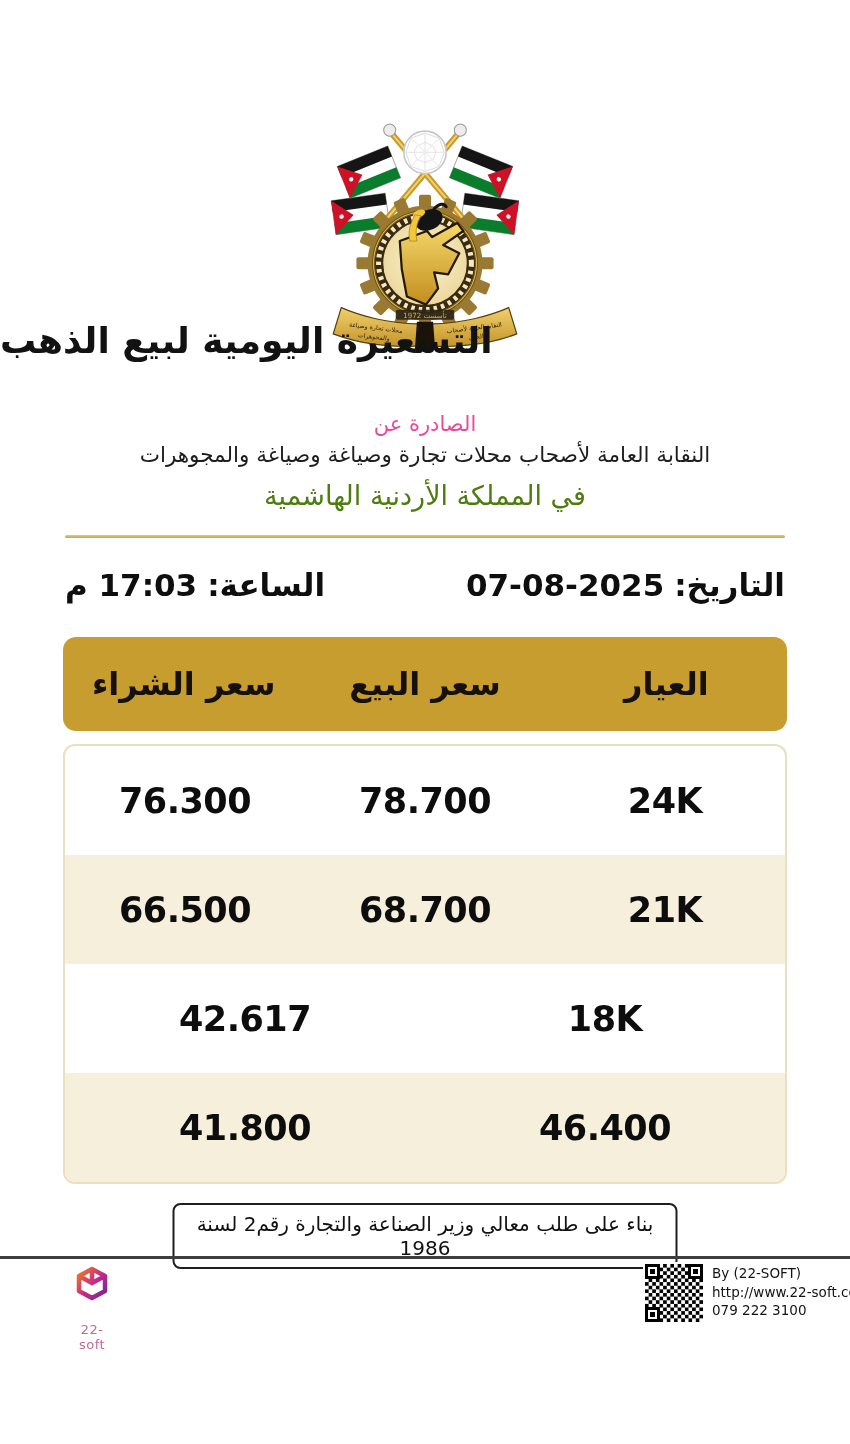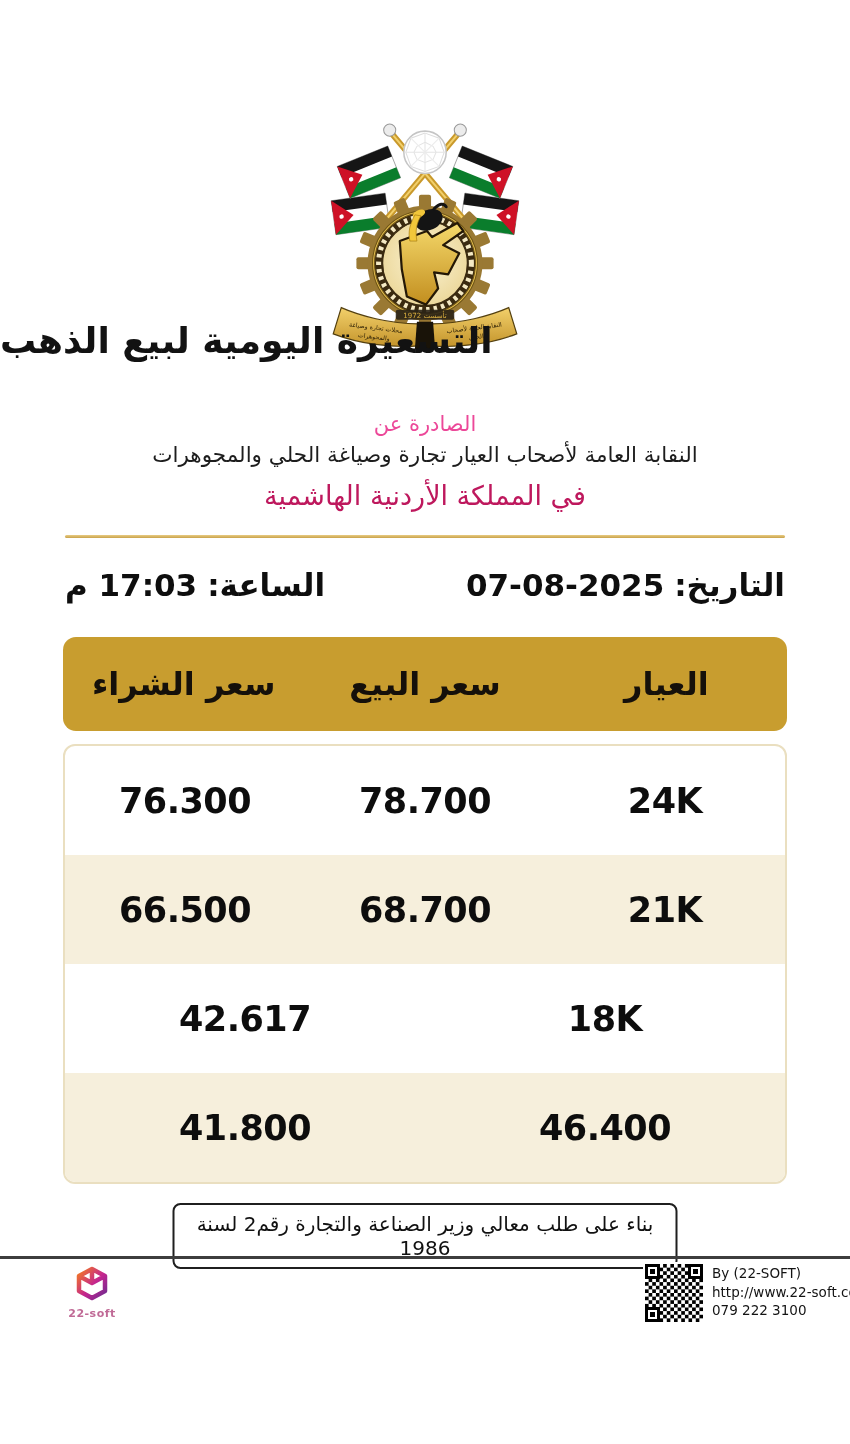--- a/index.html
+++ b/index.html
@@ -10,21 +10,21 @@
   .logo{position:absolute;top:116px;left:50%;transform:translateX(-50%);width:194px;height:234px;}
 
   
   .title{position:absolute;top:320px;left:0;width:100%;text-align:left;
          font-size:36px;font-weight:700;color:#121212;direction:rtl;}
   .issued{position:absolute;top:412px;left:0;width:100%;text-align:center;
           font-size:21px;color:#ec4899;direction:rtl;}
   .org{position:absolute;top:442px;left:0;width:100%;text-align:center;
        font-size:21.5px;color:#1d1d1d;direction:rtl;}
   .country{position:absolute;top:480px;left:0;width:100%;text-align:center;
-           font-size:27px;color:#be185d;direction:rtl;}
+           font-size:27px;color:#4d7c0f;direction:rtl;}
 
   .gold-divider{position:absolute;top:535px;left:65px;width:720px;height:3px;
         background:linear-gradient(180deg,#E8CC84,#C9A24A);border-radius:2px;}
 
   
   .meta-row{position:absolute;top:556px;left:65px;width:720px;height:58px;
         display:flex;direction:rtl;justify-content:space-between;align-items:center;
         font-size:31px;font-weight:700;color:#0e0e0e;}
   .meta-field{display:flex;direction:rtl;gap:10px;align-items:baseline;}
 
@@ -43,21 +43,21 @@
 
   
   .note{position:absolute;top:1203px;left:50%;transform:translateX(-50%);
         width:505px;box-sizing:border-box;border:2px solid #1f1f1f;border-radius:8px;
         padding:7px 12px;font-size:20px;color:#111;text-align:center;direction:rtl;}
 
   .footer-line{position:absolute;top:1256px;left:0;width:850px;height:3px;background:#3d3d3d;}
 
   
   .soft-logo{position:absolute;top:1266px;left:68px;width:48px;text-align:center;}
-  .soft-logo .brand{display:block;margin-top:1px;font-size:11px;color:#c06a96;letter-spacing:0.5px;font-weight:bold;}
+  .soft-logo .brand{display:block;margin-top:16px;font-size:13px;color:#c06a96;letter-spacing:0.5px;}
   .qr{position:absolute;top:1264px;left:645px;width:58px;height:58px;background:
         conic-gradient(#000 25%,#fff 0 50%,#000 0 75%,#fff 0) 0 0/7.25px 7.25px;
         outline:2px solid #fff;}
   .qr .finder{position:absolute;width:15px;height:15px;border:3px solid #000;background:#fff;box-sizing:border-box;}
   .qr .finder::after{content:"";position:absolute;left:2px;top:2px;width:5px;height:5px;background:#000;}
   .qr .f-tl{left:0;top:0;} .qr .f-tr{right:0;top:0;} .qr .f-bl{left:0;bottom:0;}
   .qr-text{position:absolute;top:1264px;left:712px;font-size:13.5px;line-height:18.5px;
         color:#131313;direction:ltr;white-space:nowrap;}
 </style>
 </head>
@@ -180,21 +180,21 @@
         <path d="M102,206 C130,206 160,198 178,190 L186,216 C160,226 128,230 102,228 Z" fill="url(#goldGrad)" stroke="#54400f" stroke-width="1.2"></path>
         <text transform="translate(144,212) rotate(-7)" text-anchor="middle" font-size="6.2" fill="#2e2106">النقابة العامة لأصحاب</text>
         <text transform="translate(146,221) rotate(-7)" text-anchor="middle" font-size="6.2" fill="#2e2106">الحلي</text>
       </g>
       <path d="M87,204 L103,204 L105,231 L85,231 Z" fill="#191308"></path>
     </svg>
   </div>
 
   <div class="title">التسعيرة اليومية لبيع الذهب</div>
   <div class="issued">الصادرة عن</div>
-  <div class="org">النقابة العامة لأصحاب العيار تجارة وصياغة الحلي والمجوهرات</div>
+  <div class="org">النقابة العامة لأصحاب محلات تجارة وصياغة وصياغة والمجوهرات</div>
   <div class="country">في المملكة الأردنية الهاشمية</div>
 
   <div class="gold-divider"></div>
 
   <div class="meta-row">
     <div class="meta-field">
       <span>التاريخ:</span>
       <span>07-08-2025</span>
     </div>
     <div class="meta-field">

